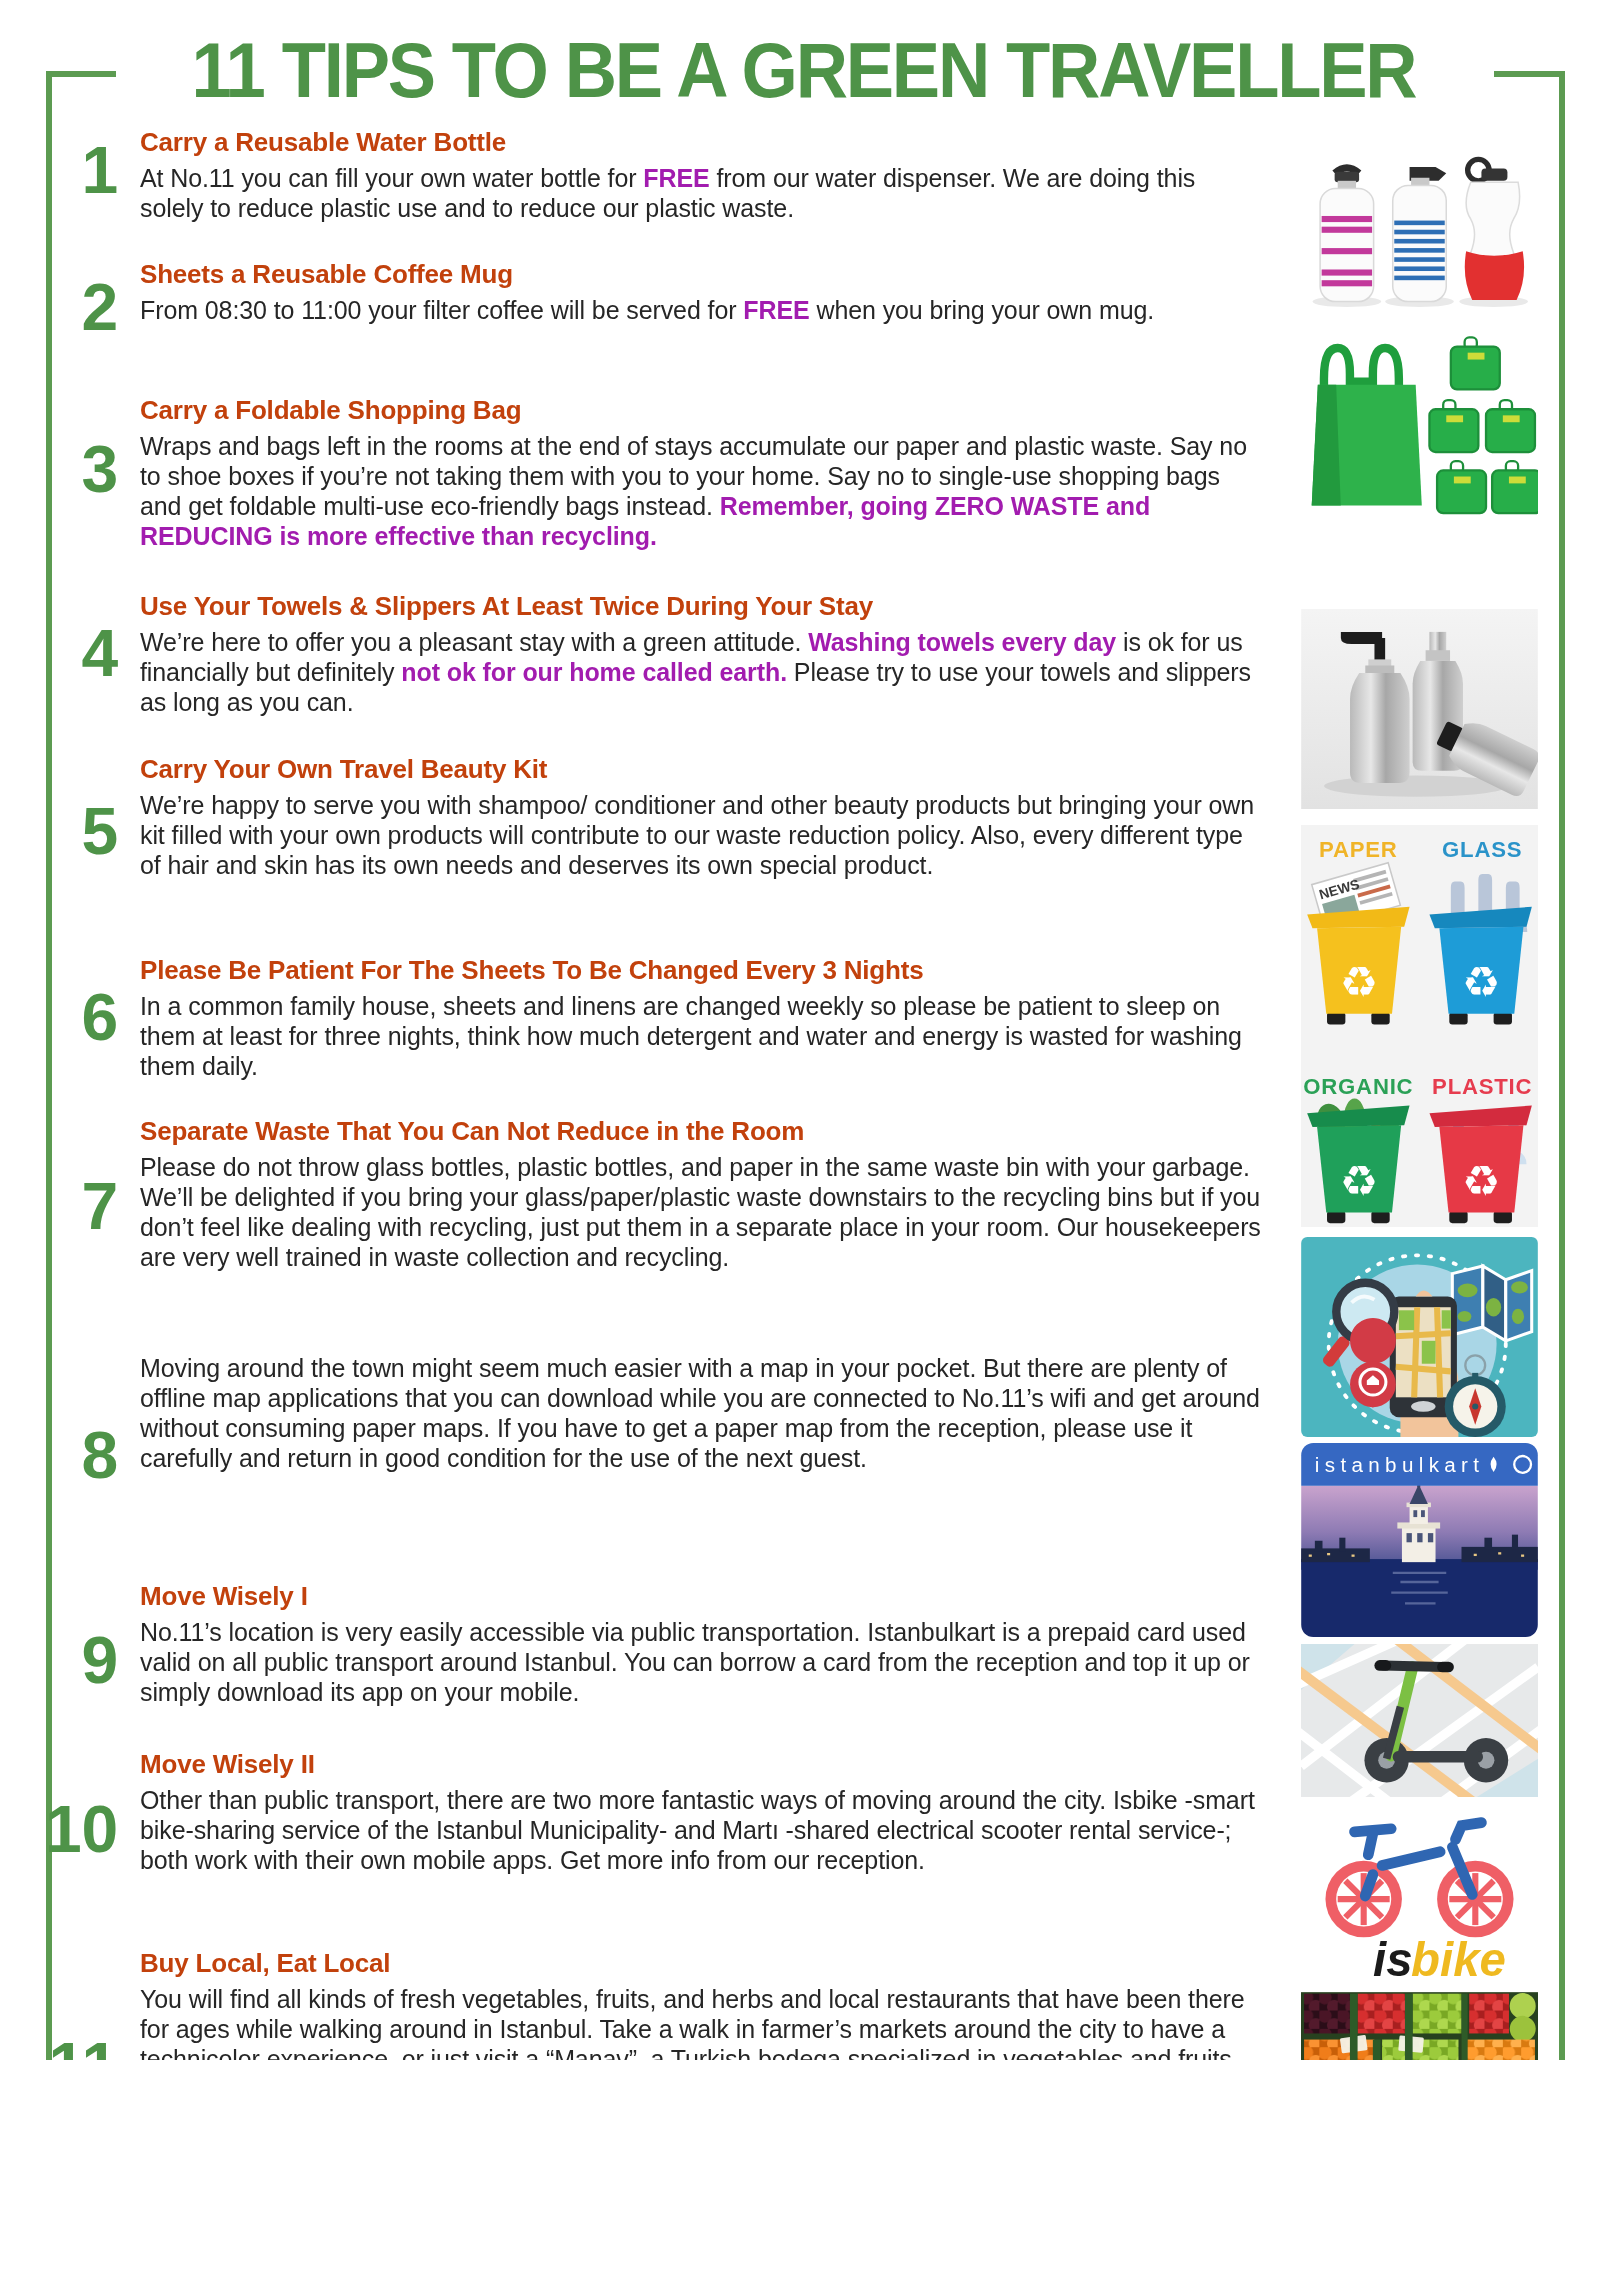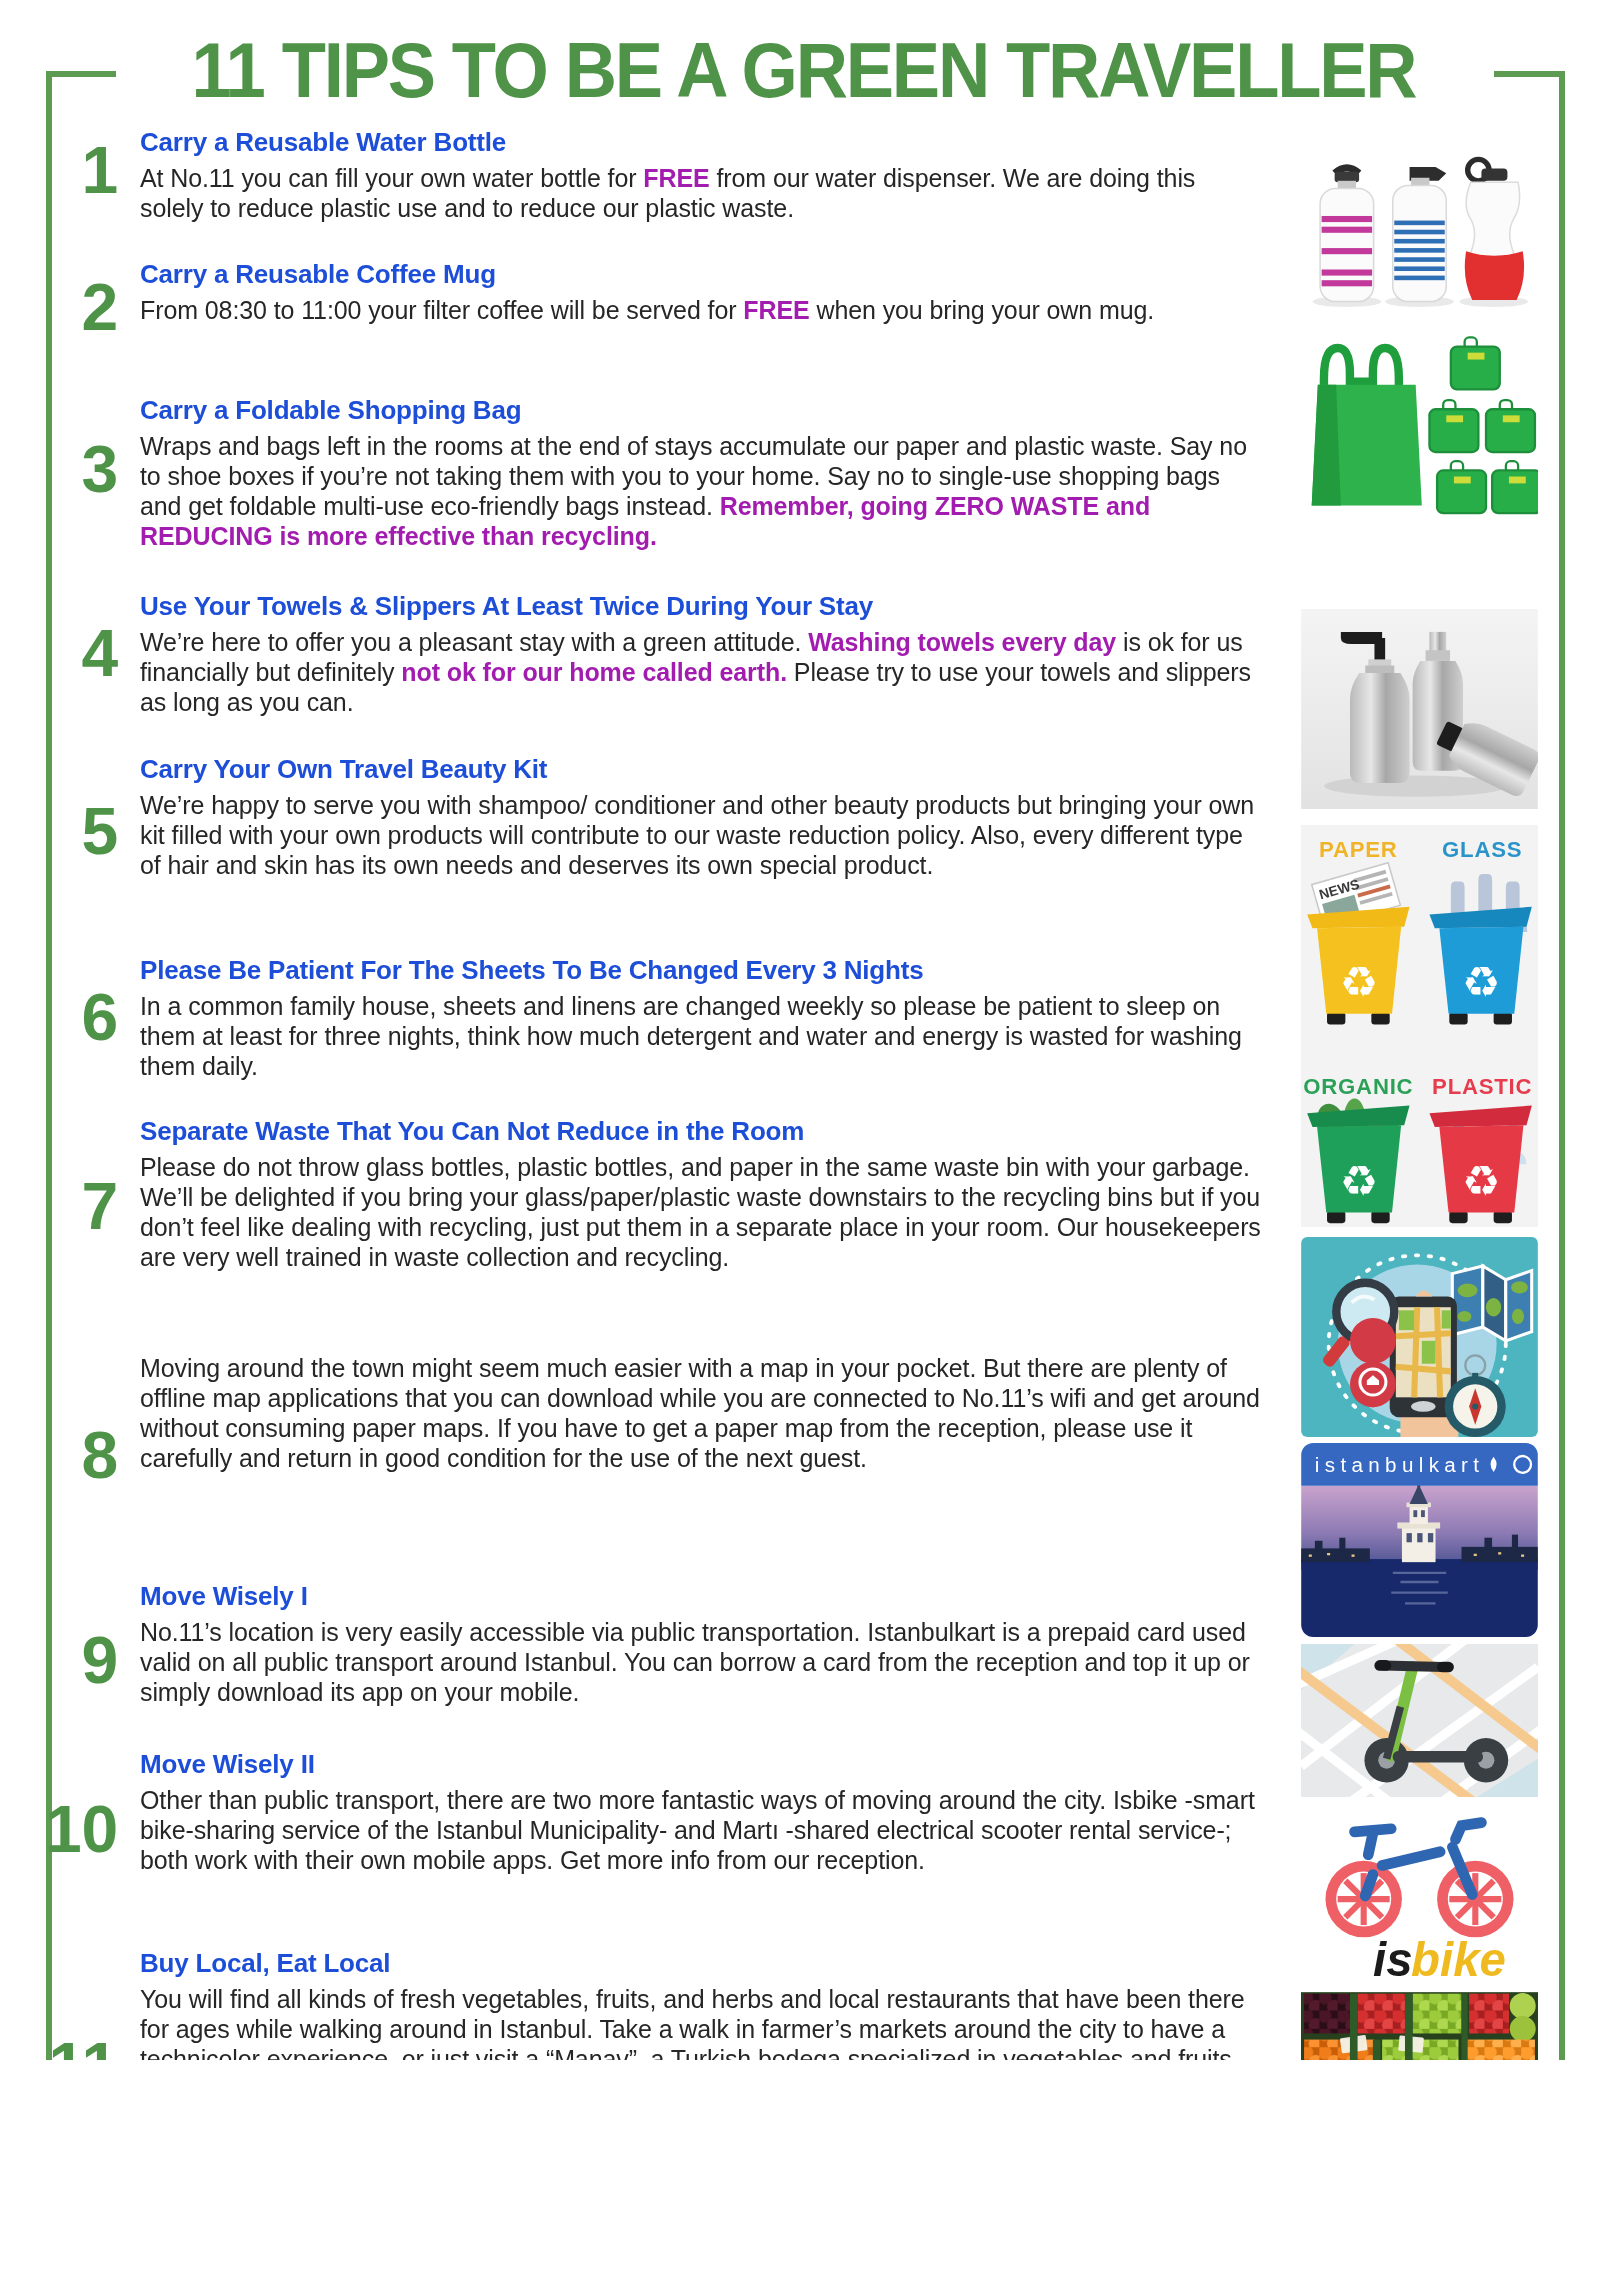--- a/index.html
+++ b/index.html
@@ -12,21 +12,21 @@
   
   #title{position:absolute;left:115px;top:26px;width:1377px;margin:0;text-align:center;
          font-size:77px;font-weight:800;letter-spacing:-2.3px;color:#4e9348;white-space:nowrap;
          transform:scaleX(.94);transform-origin:center;}
 
   
   .tip{position:absolute;left:0;width:1274px;}
   .tip-num{position:absolute;left:15.3px;width:103px;text-align:right;
            font-size:66px;font-weight:800;color:#4e9348;line-height:51px;}
   .tip-content{margin-left:140px;width:1123px;}
-  .tip-content h2{margin:0 0 5.4px 0;font-size:26px;font-weight:700;color:#1d4ed8;letter-spacing:-0.2px;}
+  .tip-content h2{margin:0 0 5.4px 0;font-size:26px;font-weight:700;color:#c2410c;letter-spacing:-0.2px;}
   .tip-content p{margin:0;font-size:25px;line-height:30px;color:#262626;letter-spacing:-0.1px;}
   .tip-content p b{font-weight:700;color:#a21caf;}
 
   
   .img-block{position:absolute;left:1301px;width:237px;}
   .img-block svg{display:block;}
 
   
   #help{position:absolute;left:1301px;top:2170px;width:237px;display:flex;
         justify-content:flex-end;align-items:flex-start;gap:9.2px;}
@@ -51,21 +51,21 @@
       <div class="tip" style="top: 127px;">
         <div class="tip-num" style="top: 18.4px;">1</div>
         <div class="tip-content">
           <h2>Carry a Reusable Water Bottle</h2>
           <p><span>At No.11 you can fill your own water bottle for </span><b>FREE</b><span> from our water dispenser. We are doing this solely to reduce plastic use and to reduce our plastic waste.</span></p>
         </div>
       </div>
       <div class="tip" style="top: 259px;">
         <div class="tip-num" style="top: 23px;">2</div>
         <div class="tip-content">
-          <h2>Carry a Reusable Coffee Mug</h2>
+          <h2>Sheets a Reusable Coffee Mug</h2>
           <p><span>From 08:30 to 11:00 your filter coffee will be served for </span><b>FREE</b><span> when you bring your own mug.</span></p>
         </div>
       </div>
       <div class="tip" style="top: 395px;">
         <div class="tip-num" style="top: 49px;">3</div>
         <div class="tip-content">
           <h2>Carry a Foldable Shopping Bag</h2>
           <p><span>Wraps and bags left in the rooms at the end of stays accumulate our paper and plastic waste. Say no to shoe boxes if you’re not taking them with you to your home. Say no to single-use shopping bags and get foldable multi-use eco-friendly bags instead. </span><b>Remember, going ZERO WASTE and REDUCING is more effective than recycling.</b></p>
         </div>
       </div>

